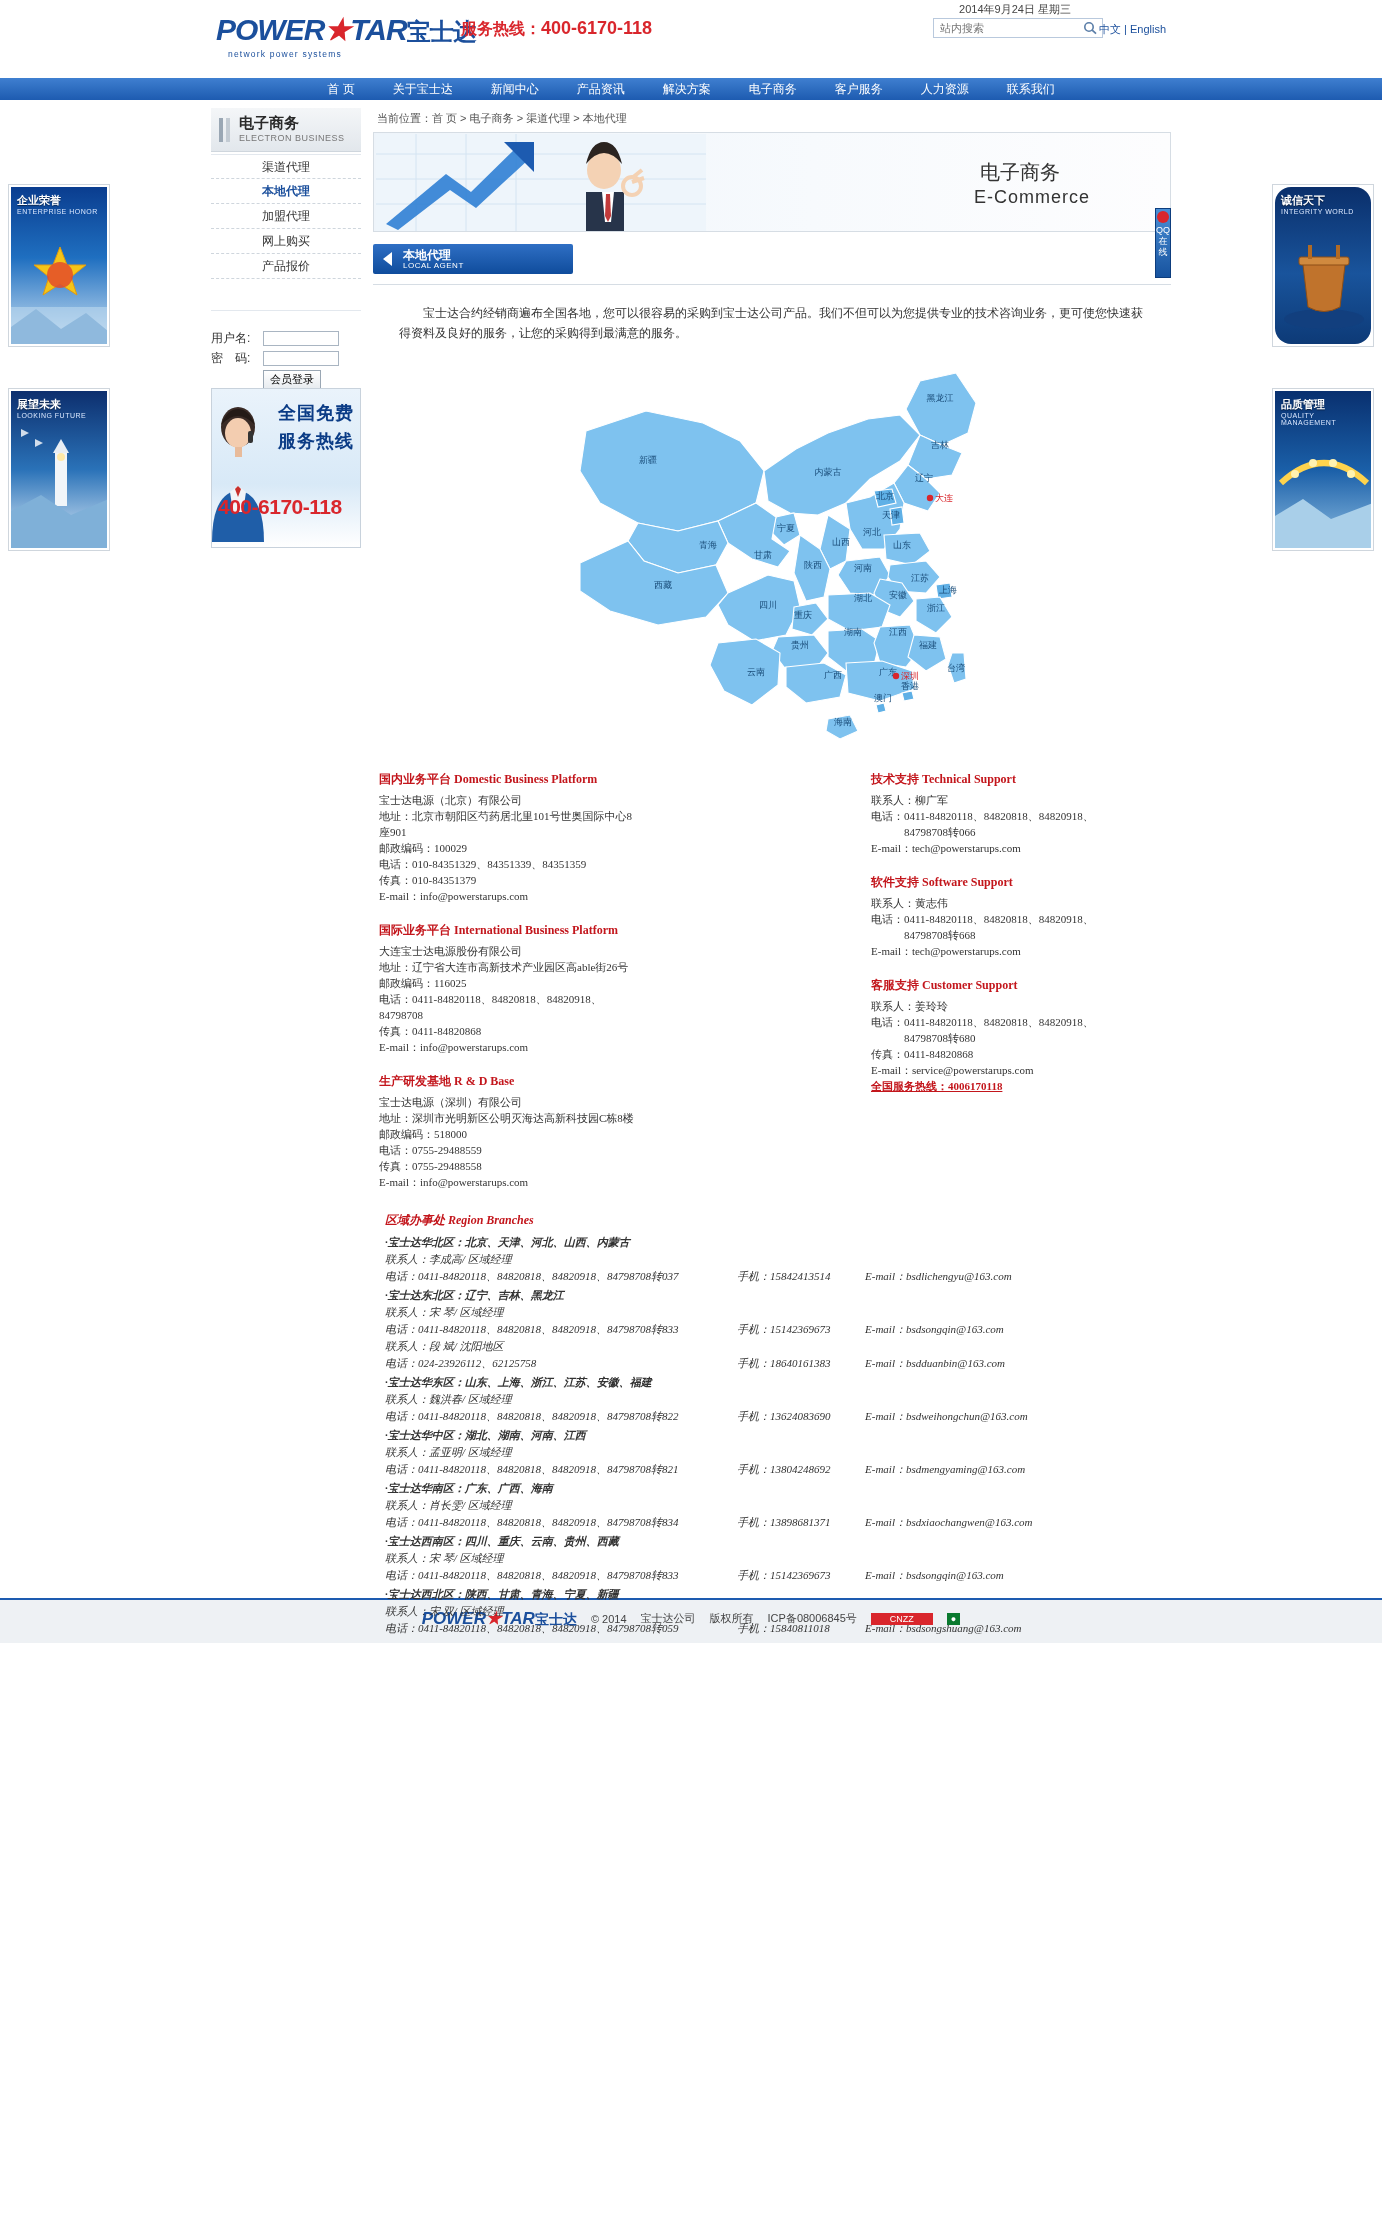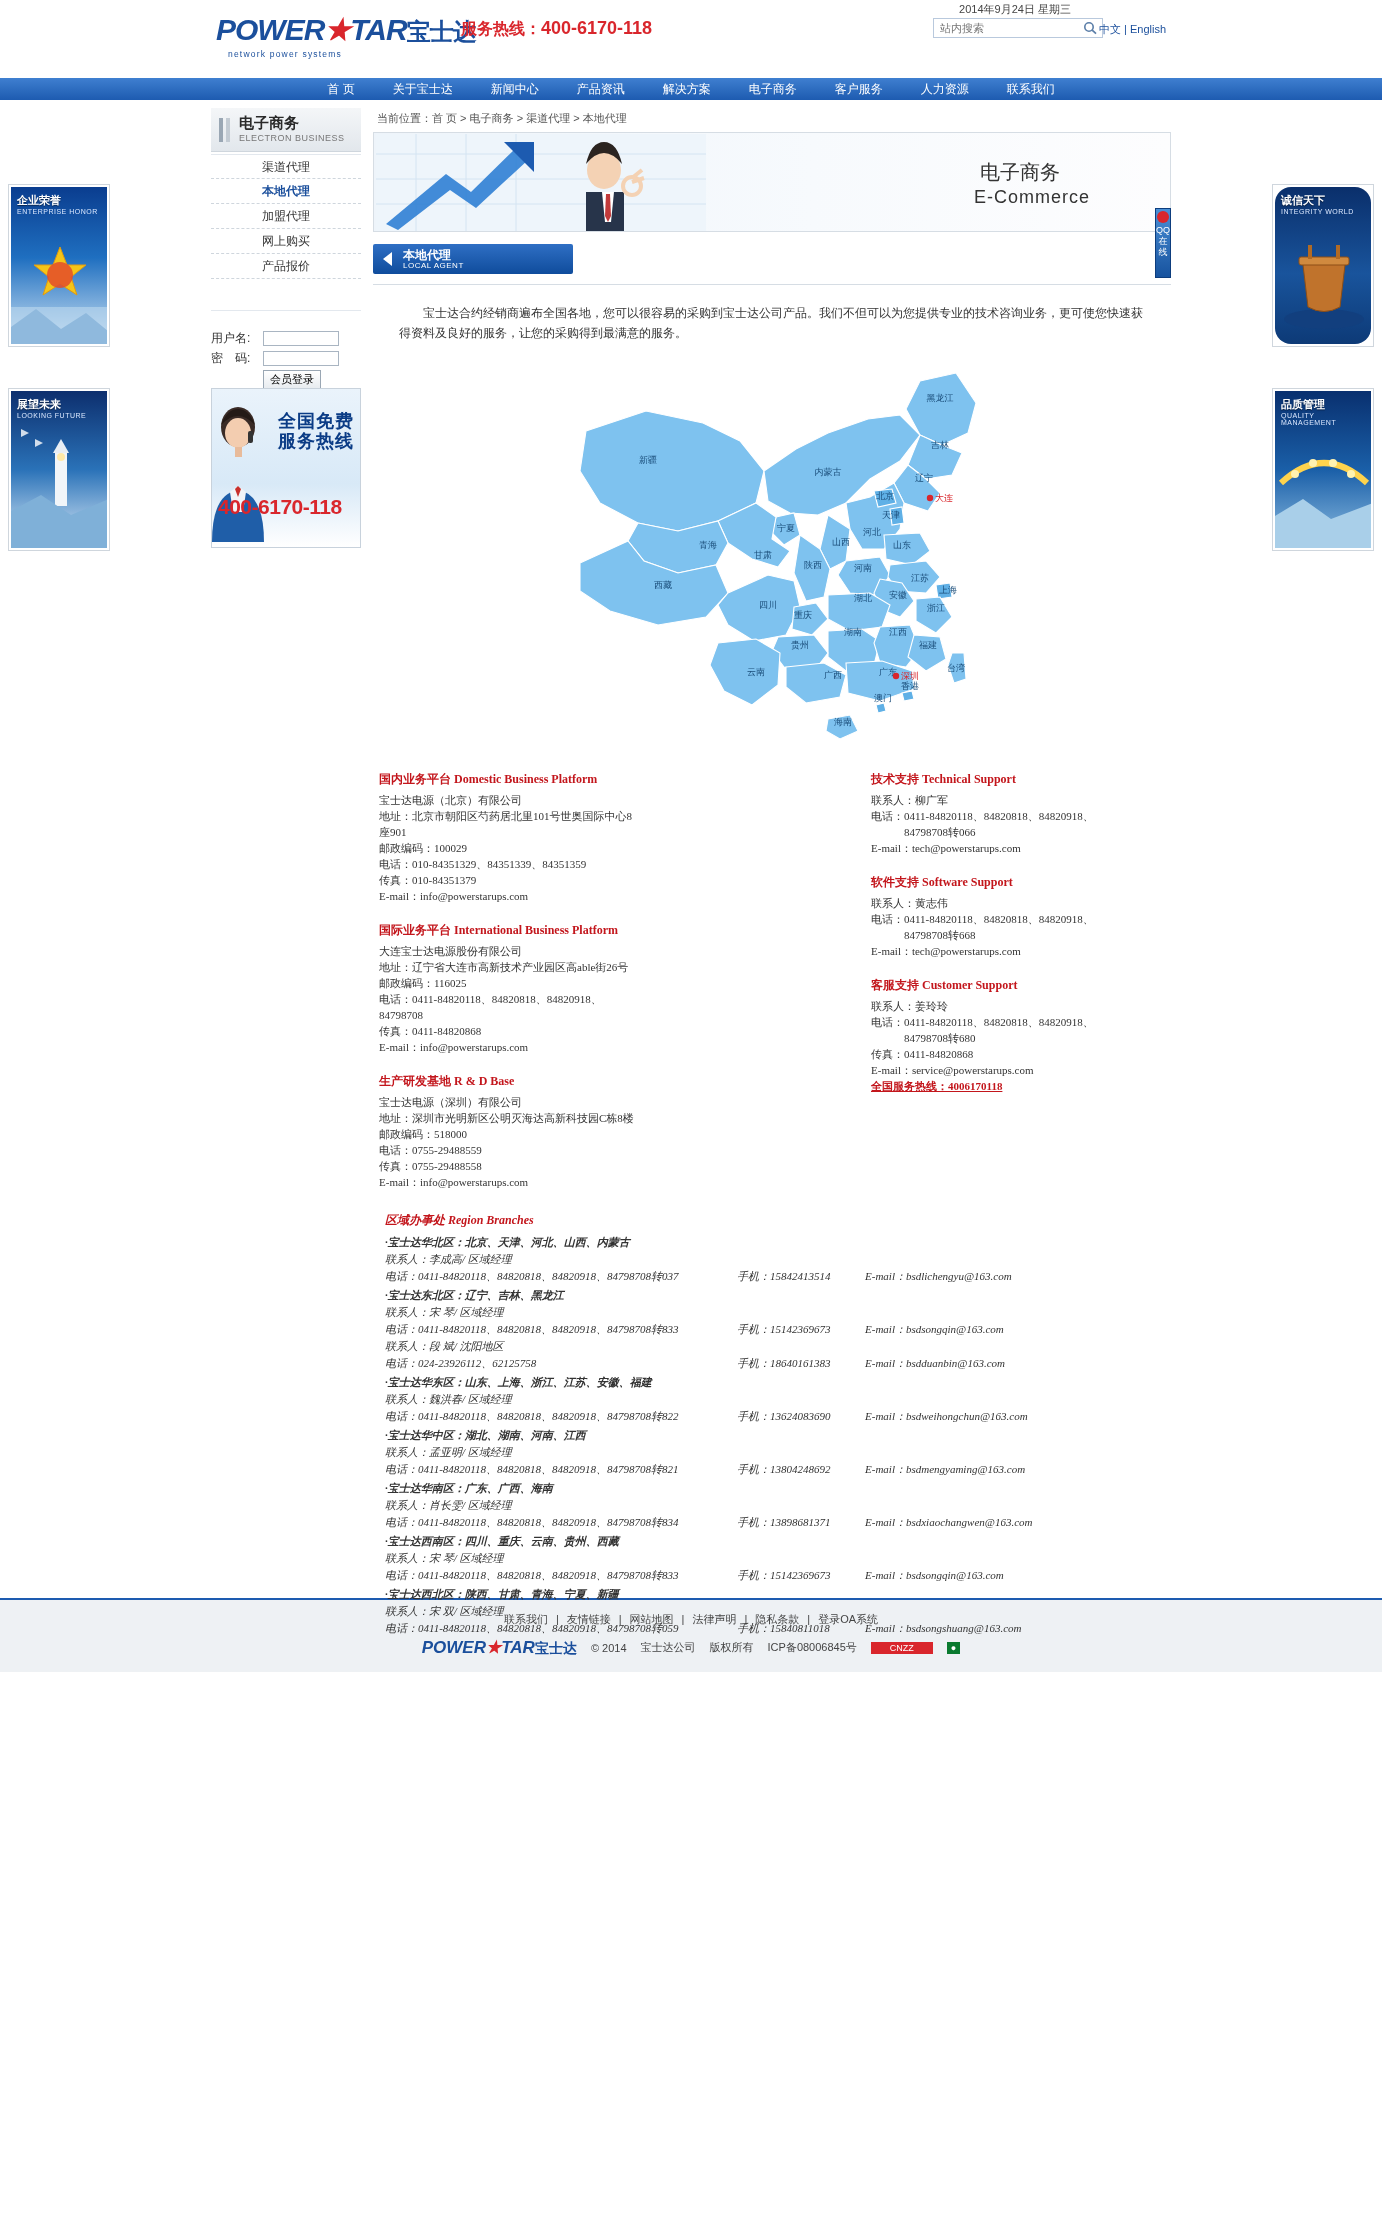--- a/index.html
+++ b/index.html
@@ -66,21 +66,21 @@
   
   .login-box { position:absolute; left: 0; top: 222px; width: 150px; font-size: 12px; }
   .lg-row { display:flex; align-items:center; margin-bottom: 3px; }
   .lg-label { width: 52px; color:#333; font-size: 12px; }
   .lg-input { width: 76px; height: 15px; border: 1px solid #a9b5c2; background:#fff; }
   .lg-btn { margin-left: 52px; font-size: 11px; padding: 1px 6px; border: 1px solid #9aa7b4; background: linear-gradient(#fff,#e8ecf0); cursor:pointer; }
 
   
   .hot-card { position:absolute; left: 0; top: 280px; width: 150px; height: 160px; border:1px solid #c8d2dc; background: linear-gradient(180deg,#eaf3fb 0%,#d8e9f7 60%,#fff 100%); overflow:hidden; }
   .hot-person { position:absolute; left: -4px; top: 8px; width: 60px; height: 145px; }
-  .hot-t1 { position:absolute; right: 6px; top: 20px; font-size: 18px; font-weight:bold; color:#0b3c86; letter-spacing:1px; }
+  .hot-t1 { position:absolute; right: 6px; top: 12px; font-size: 18px; font-weight:bold; color:#0b3c86; letter-spacing:1px; }
   .hot-t2 { position:absolute; right: 6px; top: 40px; font-size: 18px; font-weight:bold; color:#0b3c86; letter-spacing:1px; }
   .hot-num { position:absolute; left: 6px; bottom: 28px; font-size: 21px; font-weight:bold; color:#d9262c; letter-spacing: -.5px; }
 
   
   .main-col { position:absolute; left: 162px; top: 0; width: 798px; }
   .crumb { font-size: 11px; color:#555; padding: 3px 0 6px 4px; }
   .crumb a { color:#555; text-decoration:none; }
 
   .banner { width: 798px; height: 100px; border:1px solid #d6dde4; background: linear-gradient(90deg,#eef4fa 0%,#f7fafd 55%,#fdfdfe 100%); position:relative; overflow:hidden; }
   .bn-title { position:absolute; right: 110px; top: 26px; font-size: 20px; color:#333; }
@@ -548,21 +548,20 @@
 
       <div class="qq-tab">
         <span class="qq-dot"></span>
         <span>QQ在线</span>
       </div>
 
     </div>
   </div>
 
   <div class="footer">
-    <div class="ft-links" id="footer-links"><span>联系我们</span><span>|</span><span>友情链接</span><span>|</span><span>网站地图</span><span>|</span><span>法律声明</span><span>|</span><span>隐私条款</span><span>|</span><span>登录OA系统</span></div>
     <div class="ft-bar">
       <span class="ft-logo">
         <span>POWER</span><span style="color:#d9262c;">★</span><span>TAR</span><span style="font-style:normal;font-size:14px;">宝士达</span>
       </span>
       <span>© 2014</span>
       <span>宝士达公司</span>
       <span>版权所有</span>
       <span>ICP备08006845号</span>
       <span class="ft-badge">CNZZ</span>
       <span class="ft-badge2">●</span>

